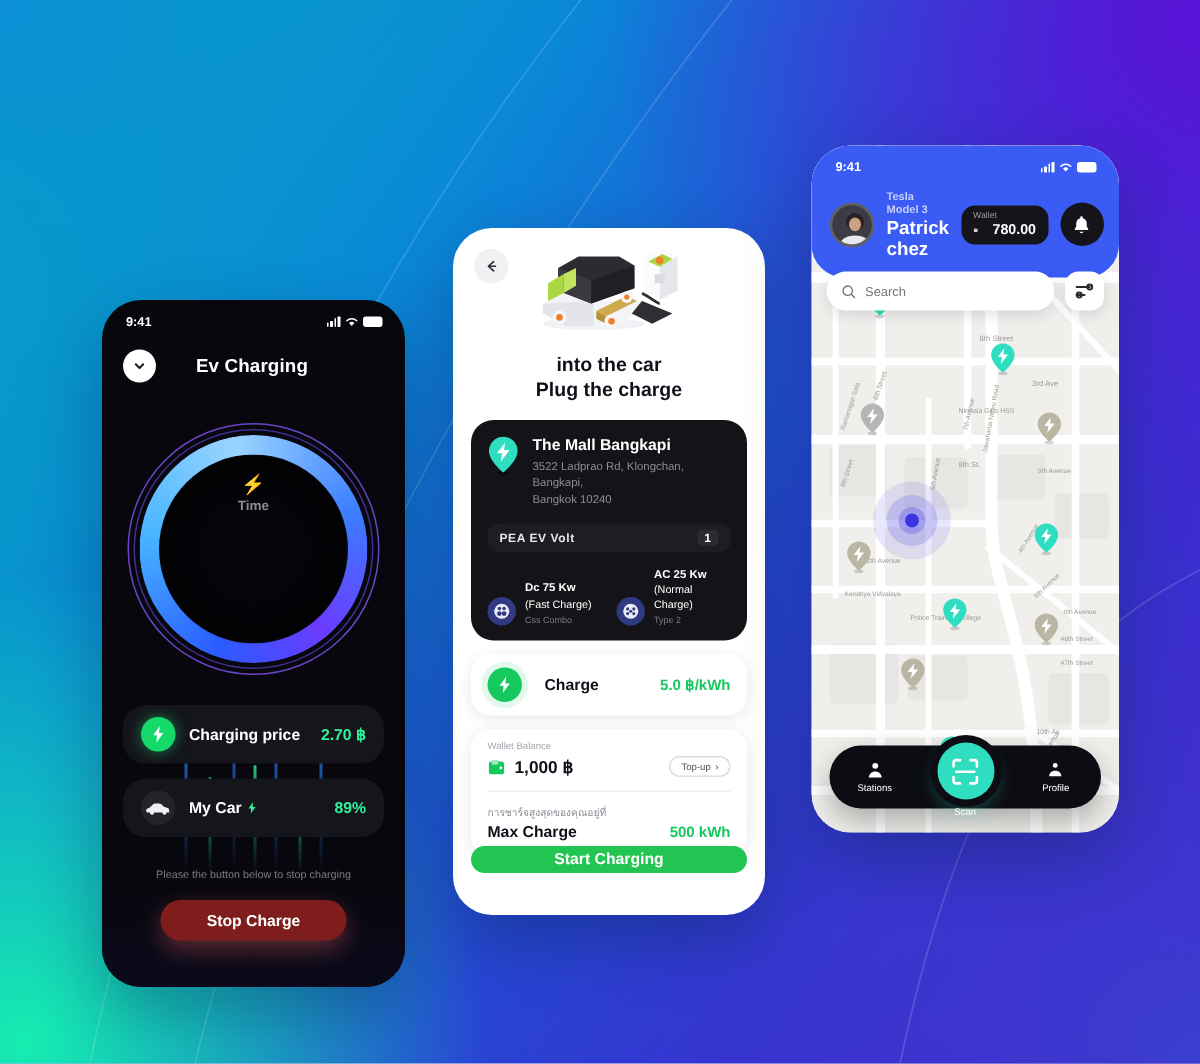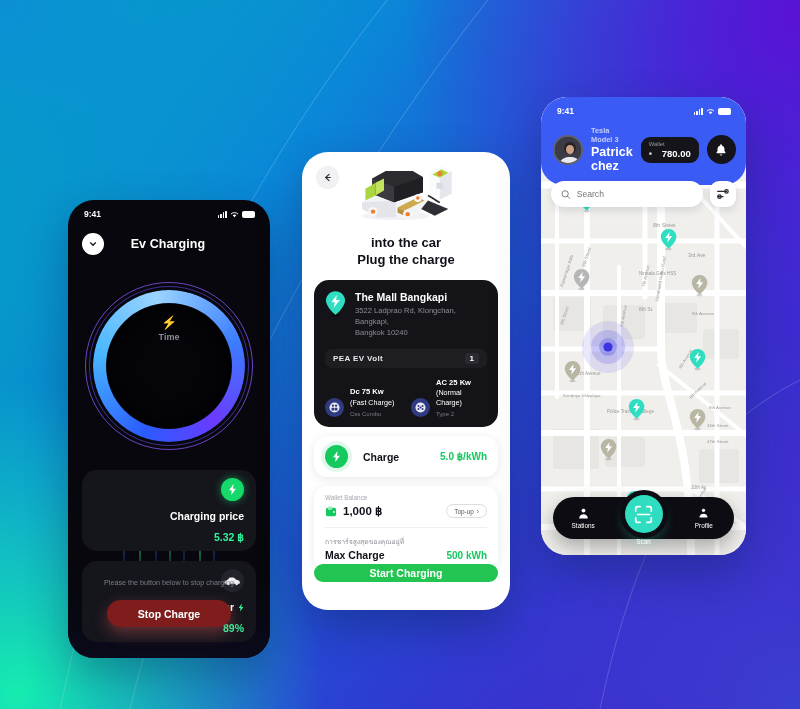--- a/index.html
+++ b/index.html
@@ -57,22 +57,22 @@
              box-shadow:inset 0 0 18px 4px rgba(0,0,0,.9); }
   .p1-center { position:absolute; left:0; right:0; top:116px; text-align:center; z-index:4; }
   .bolt-sm { font-size:13px; color:#2ff39a; line-height:1; display:block; }
   .timer { font-size:23px; font-weight:bold; letter-spacing:-.4px; margin-top:7px; }
   .timelabel { font-size:9px; color:#8d8d96; margin-top:3px;font-weight:bold; }
   .beams { position:absolute; left:50%; transform:translateX(-50%); top:262px;
            width:120px; height:120px; z-index:1; }
   .beams span { position:absolute; bottom:0; width:1.6px; border-radius:1px;
                 background:linear-gradient(to top,rgba(0,0,0,0),#2f7dff); }
   .p1-rows { position:absolute; left:14px; right:14px; top:270px; z-index:5; }
-  .row { display:flex; align-items:flex-end; gap:9px; background:#15151c;
-         border-radius:15px; padding:8px 12px; margin-bottom:10px;flex-direction:column; }
+  .row { display:flex; align-items:center; gap:9px; background:#15151c;
+         border-radius:15px; padding:8px 12px; margin-bottom:10px; }
   .row .ic { width:23px; height:23px; border-radius:50%; display:flex;
              align-items:center; justify-content:center; flex:0 0 auto; }
   .ic.green { background:#16d96b; box-shadow:0 0 9px rgba(22,217,107,.55); }
   .ic.car { background:#23232c; }
   .row .lbl { flex:1; font-size:10.5px; font-weight:bold; display:flex; align-items:center; gap:4px;}
   .row .val { font-size:10.5px; font-weight:bold; color:#2ff39a; }
   .p1-note { position:absolute; left:0; right:0; top:378px; text-align:center;
              font-size:7.2px; color:#7b7b86; z-index:5; }
   .stop-btn { position:absolute; left:50%; transform:translateX(-50%); top:400px;
               width:124px; height:27px; border-radius:14px; background:#7f1d1d;
@@ -232,21 +232,21 @@
   </div>
 
   <div class="p1-rows">
     <div class="row">
       <span class="ic green">
         <svg width="9" height="11" viewBox="0 0 10 13">
             <path d="M6.2 0 1 7.3h3L3.6 13 9 5.6H5.6Z" fill="#fff"></path>
           </svg>
       </span>
       <span class="lbl">Charging price</span>
-      <span class="val">5.32 ฿</span>
+      <span class="val">2.70 ฿</span>
     </div>
     <div class="row">
       <span class="ic car">
         <svg width="17" height="10" viewBox="0 0 22 12">
             <path d="M1.6 9.4h18.8v-2c0-.9-.5-1.6-1.3-1.9l-3.2-1-2.2-2.1a3 3 0 0 0-2-.8H8A3 3 0 0 0 6 3l-2.6 2.3-1.6.7C1 6.3.6 6.9.6 7.6v1Z" fill="#f0f0f4"></path>
             <circle cx="5.6" cy="9.6" r="1.8" fill="#f0f0f4"></circle>
             <circle cx="16.4" cy="9.6" r="1.8" fill="#f0f0f4"></circle>
           </svg>
       </span>
       <span class="lbl">

